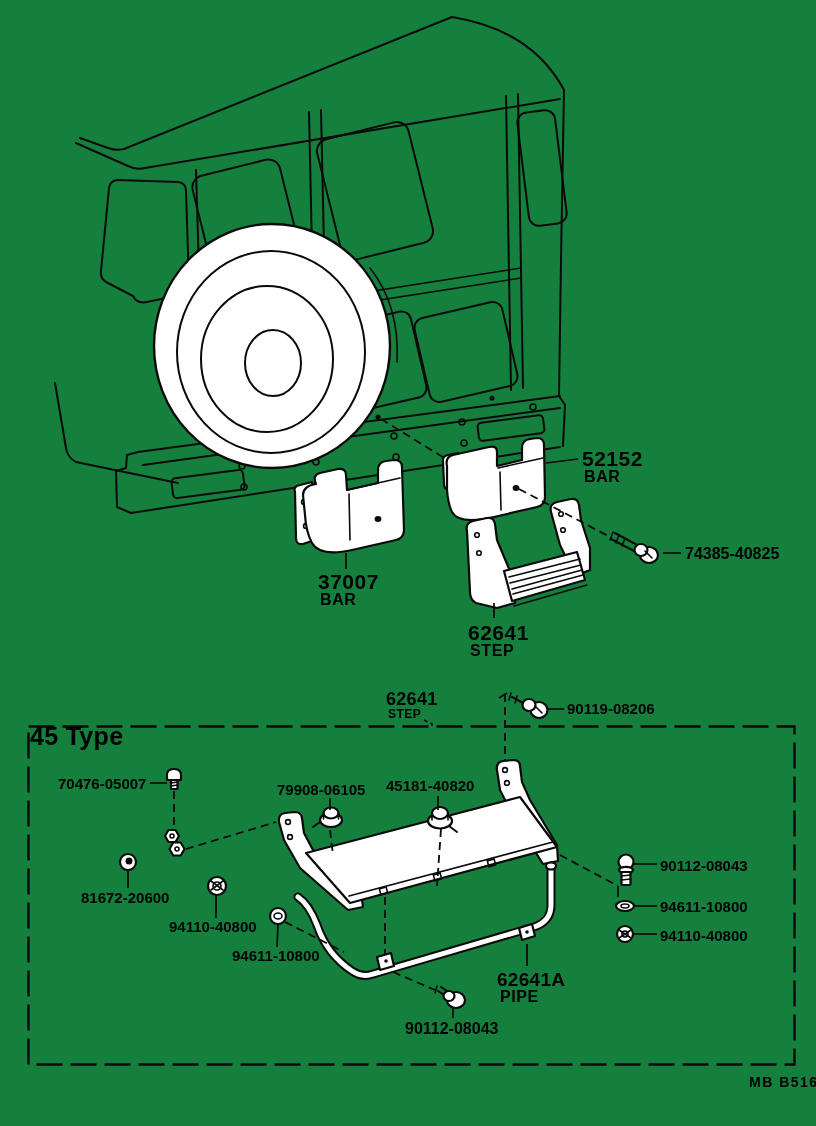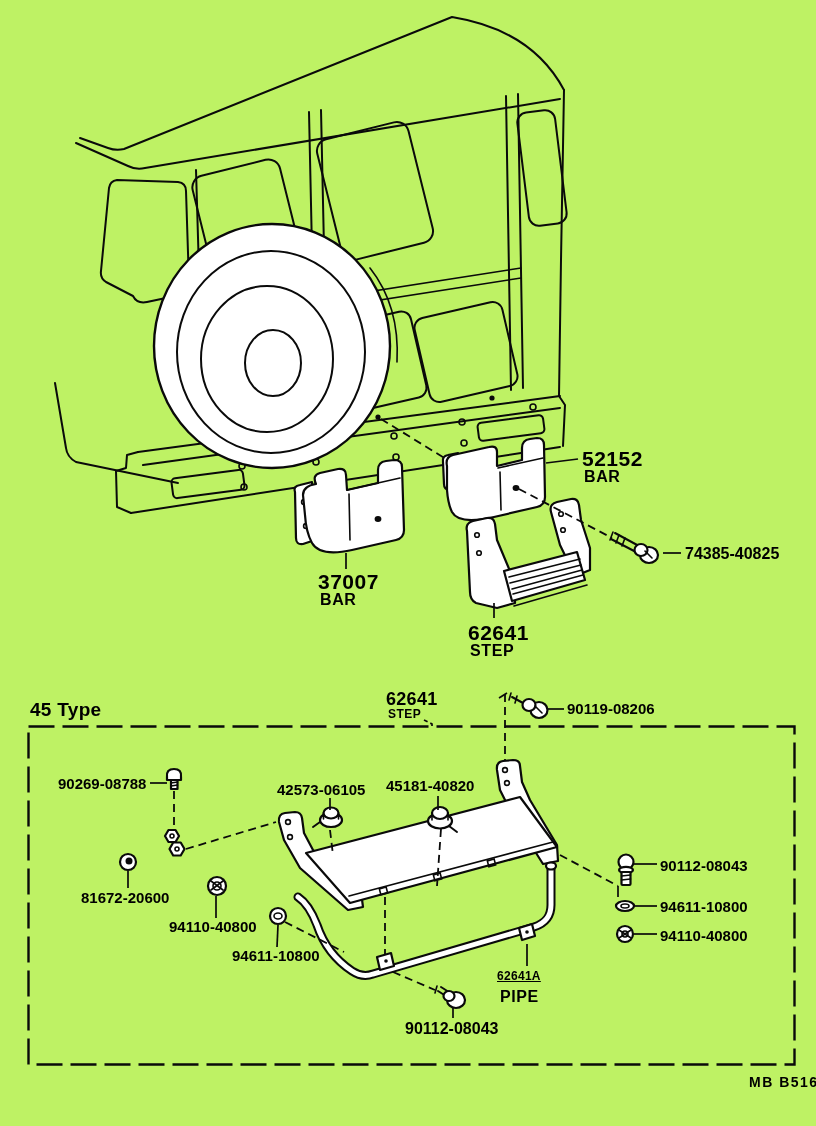--- a/index.html
+++ b/index.html
@@ -1,26 +1,26 @@
 <!DOCTYPE html>
 <html><head>
 <meta charset="utf-8">
 <style>
   html,body{margin:0;padding:0;background:#fff;}
-  #stage{position:relative;width:816px;height:1126px;background:#bef264;overflow:hidden;
+  #stage{position:relative;width:816px;height:1126px;background:#15803d;overflow:hidden;
          font-family:"Liberation Sans",sans-serif;text-align:center;}
   .lbl{position:absolute;font-weight:700;color:#000;line-height:1;white-space:nowrap;}
   .num{font-size:15px;}
   .num16{font-size:16px;}
   .num-lg{font-size:21px;letter-spacing:.5px;}
   .num-md{font-size:18px;letter-spacing:.3px;}
-  .num-pipe{font-size:12px;letter-spacing:.3px;text-decoration:underline;}
+  .num-pipe{font-size:19px;letter-spacing:.3px;}
   .sub{font-size:16px;letter-spacing:.6px;}
   .sub-sm{font-size:12px;letter-spacing:.5px;}
-  .title{font-size:19px;letter-spacing:.3px;}
+  .title{font-size:25px;letter-spacing:.3px;margin-top:24px;}
   .footer{font-size:14px;letter-spacing:1.5px;}
   svg{position:absolute;left:0;top:0;}
   .ln{stroke:#0a0a0a;fill:none;stroke-width:2;stroke-linecap:round;stroke-linejoin:round;}
   .thin{stroke-width:1.6;}
   .wf{fill:#fff;stroke:#0a0a0a;stroke-width:2.2;stroke-linejoin:round;}
   .dash{stroke:#0a0a0a;fill:none;stroke-width:1.8;stroke-dasharray:8 5;}
   .leader{stroke:#0a0a0a;fill:none;stroke-width:1.7;}
   .hole{fill:none;stroke:#0a0a0a;stroke-width:1.6;}
   .dot{fill:#0a0a0a;stroke:none;}
 </style>
@@ -301,22 +301,22 @@
   <div class="lbl num16" style="left:685px;top:546px">74385-40825</div>
   <div class="lbl num-lg" style="left:318px;top:571px">37007</div>
   <div class="lbl sub" style="left:320px;top:592px">BAR</div>
   <div class="lbl num-lg" style="left:468px;top:622px">62641</div>
   <div class="lbl sub" style="left:470px;top:643px">STEP</div>
 
   <div class="lbl title" style="left:30px;top:700px">45 Type</div>
   <div class="lbl num-md" style="left:386px;top:690px">62641</div>
   <div class="lbl sub-sm" style="left:388px;top:708px">STEP</div>
   <div class="lbl num" style="left:567px;top:701px">90119-08206</div>
-  <div class="lbl num" style="left:58px;top:776px">90269-08788</div>
-  <div class="lbl num" style="left:277px;top:782px">42573-06105</div>
+  <div class="lbl num" style="left:58px;top:776px">70476-05007</div>
+  <div class="lbl num" style="left:277px;top:782px">79908-06105</div>
   <div class="lbl num" style="left:386px;top:778px">45181-40820</div>
   <div class="lbl num" style="left:81px;top:890px">81672-20600</div>
   <div class="lbl num" style="left:169px;top:919px">94110-40800</div>
   <div class="lbl num" style="left:232px;top:948px">94611-10800</div>
   <div class="lbl num" style="left:660px;top:858px">90112-08043</div>
   <div class="lbl num" style="left:660px;top:899px">94611-10800</div>
   <div class="lbl num" style="left:660px;top:928px">94110-40800</div>
   <div class="lbl num-pipe" style="left:497px;top:970px">62641A</div>
   <div class="lbl sub" style="left:500px;top:989px">PIPE</div>
   <div class="lbl num16" style="left:405px;top:1021px">90112-08043</div>

